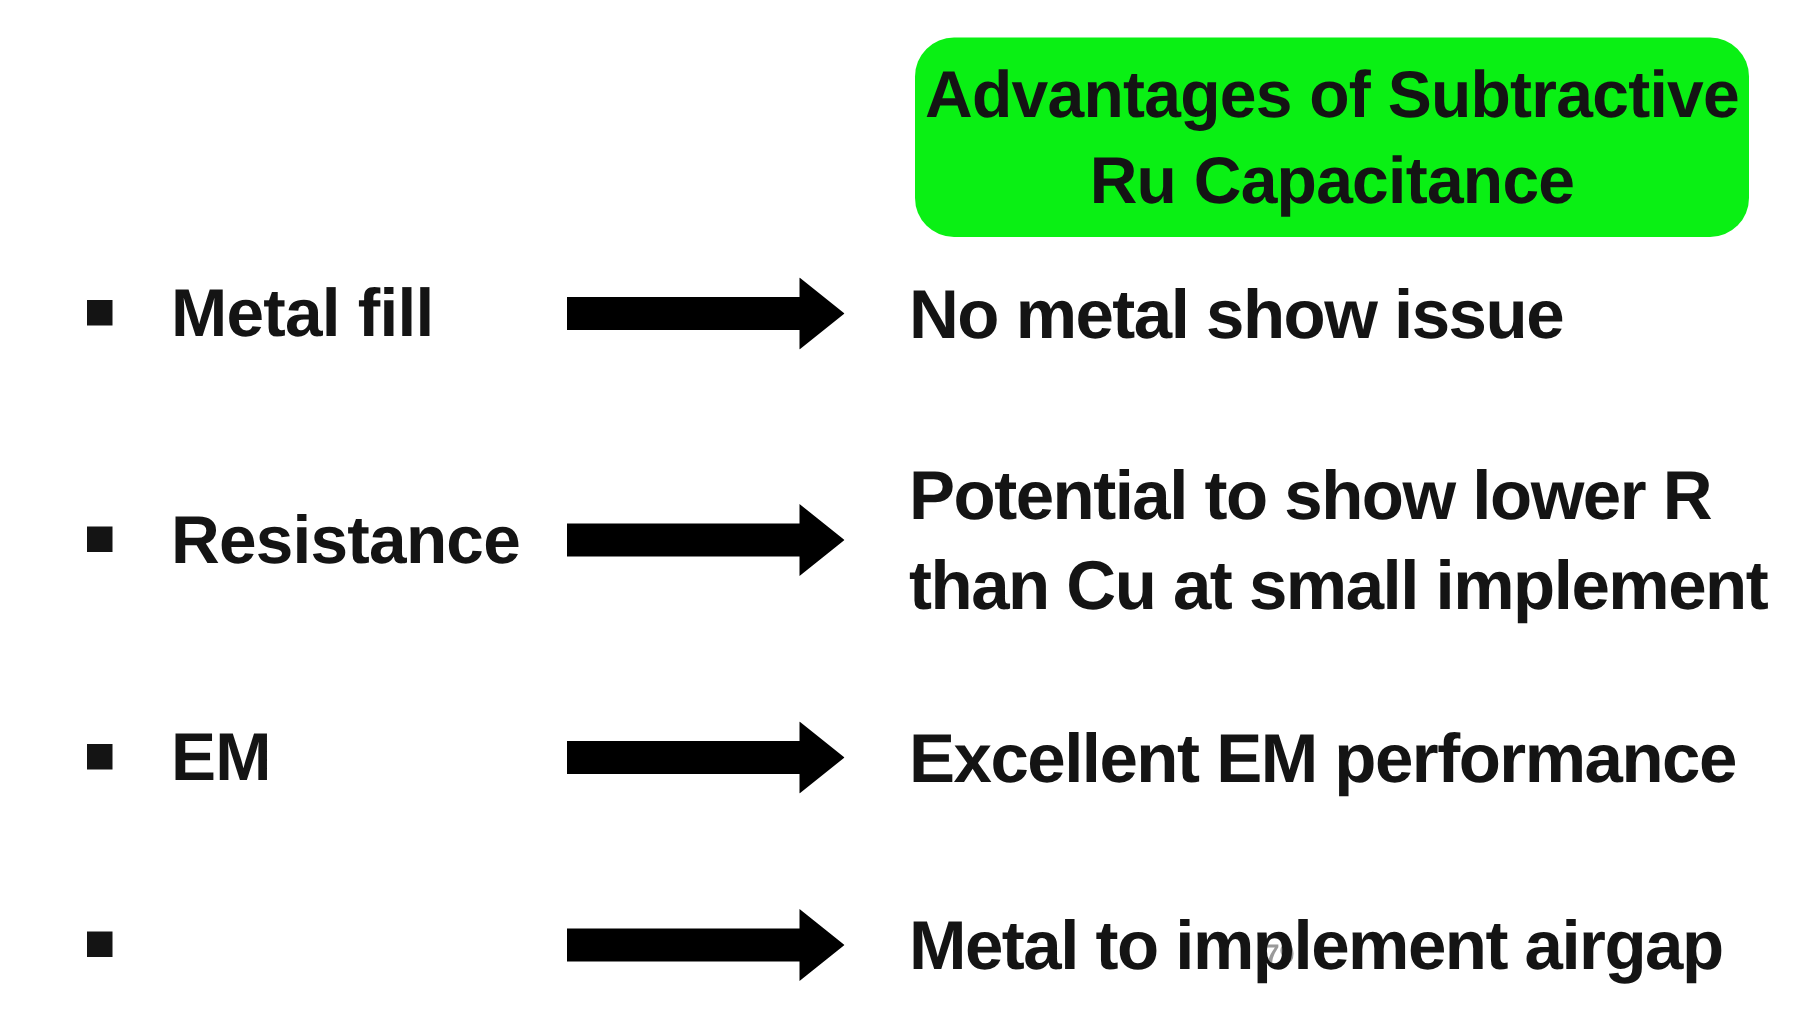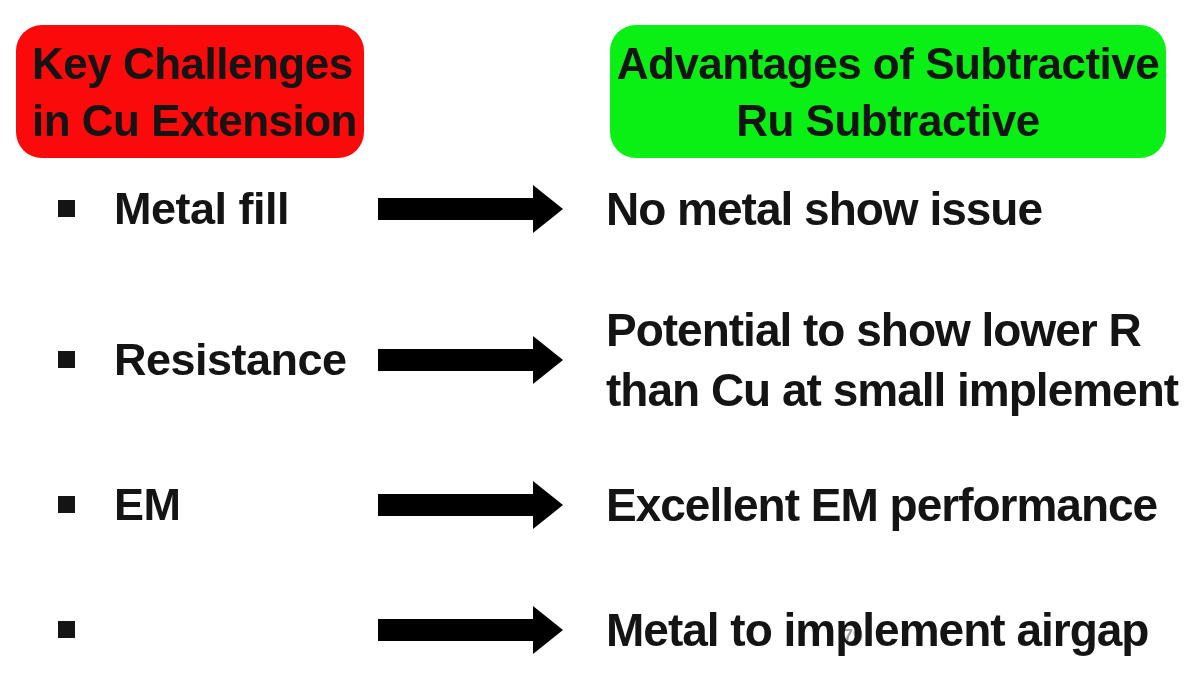--- a/index.html
+++ b/index.html
@@ -89,28 +89,24 @@
     font-weight: 700;
     color: var(--page-number);
     z-index: 1;
   }
 </style>
 </head>
 <body>
 
 <div class="slide">
 
-  <div class="header-box challenges">
-    <div>Key Challenges</div>
-    <div>in Cu Extension</div>
-  </div>
 
   <div class="header-box advantages">
     <div>Advantages of Subtractive</div>
-    <div>Ru Subtractive</div>
+    <div>Ru Capacitance</div>
   </div>
 
   <div class="bullet" style="top:200px"></div>
   <div class="challenge" style="top:209px">Metal fill</div>
   <div class="arrow" style="top:209px">
     <svg width="185" height="48" viewBox="0 0 185 48">
         <polygon fill="currentColor" points="0,13 155,13 155,0 185,24 155,48 155,35 0,35"></polygon>
       </svg>
   </div>
   <div class="advantage" style="top:209px">

